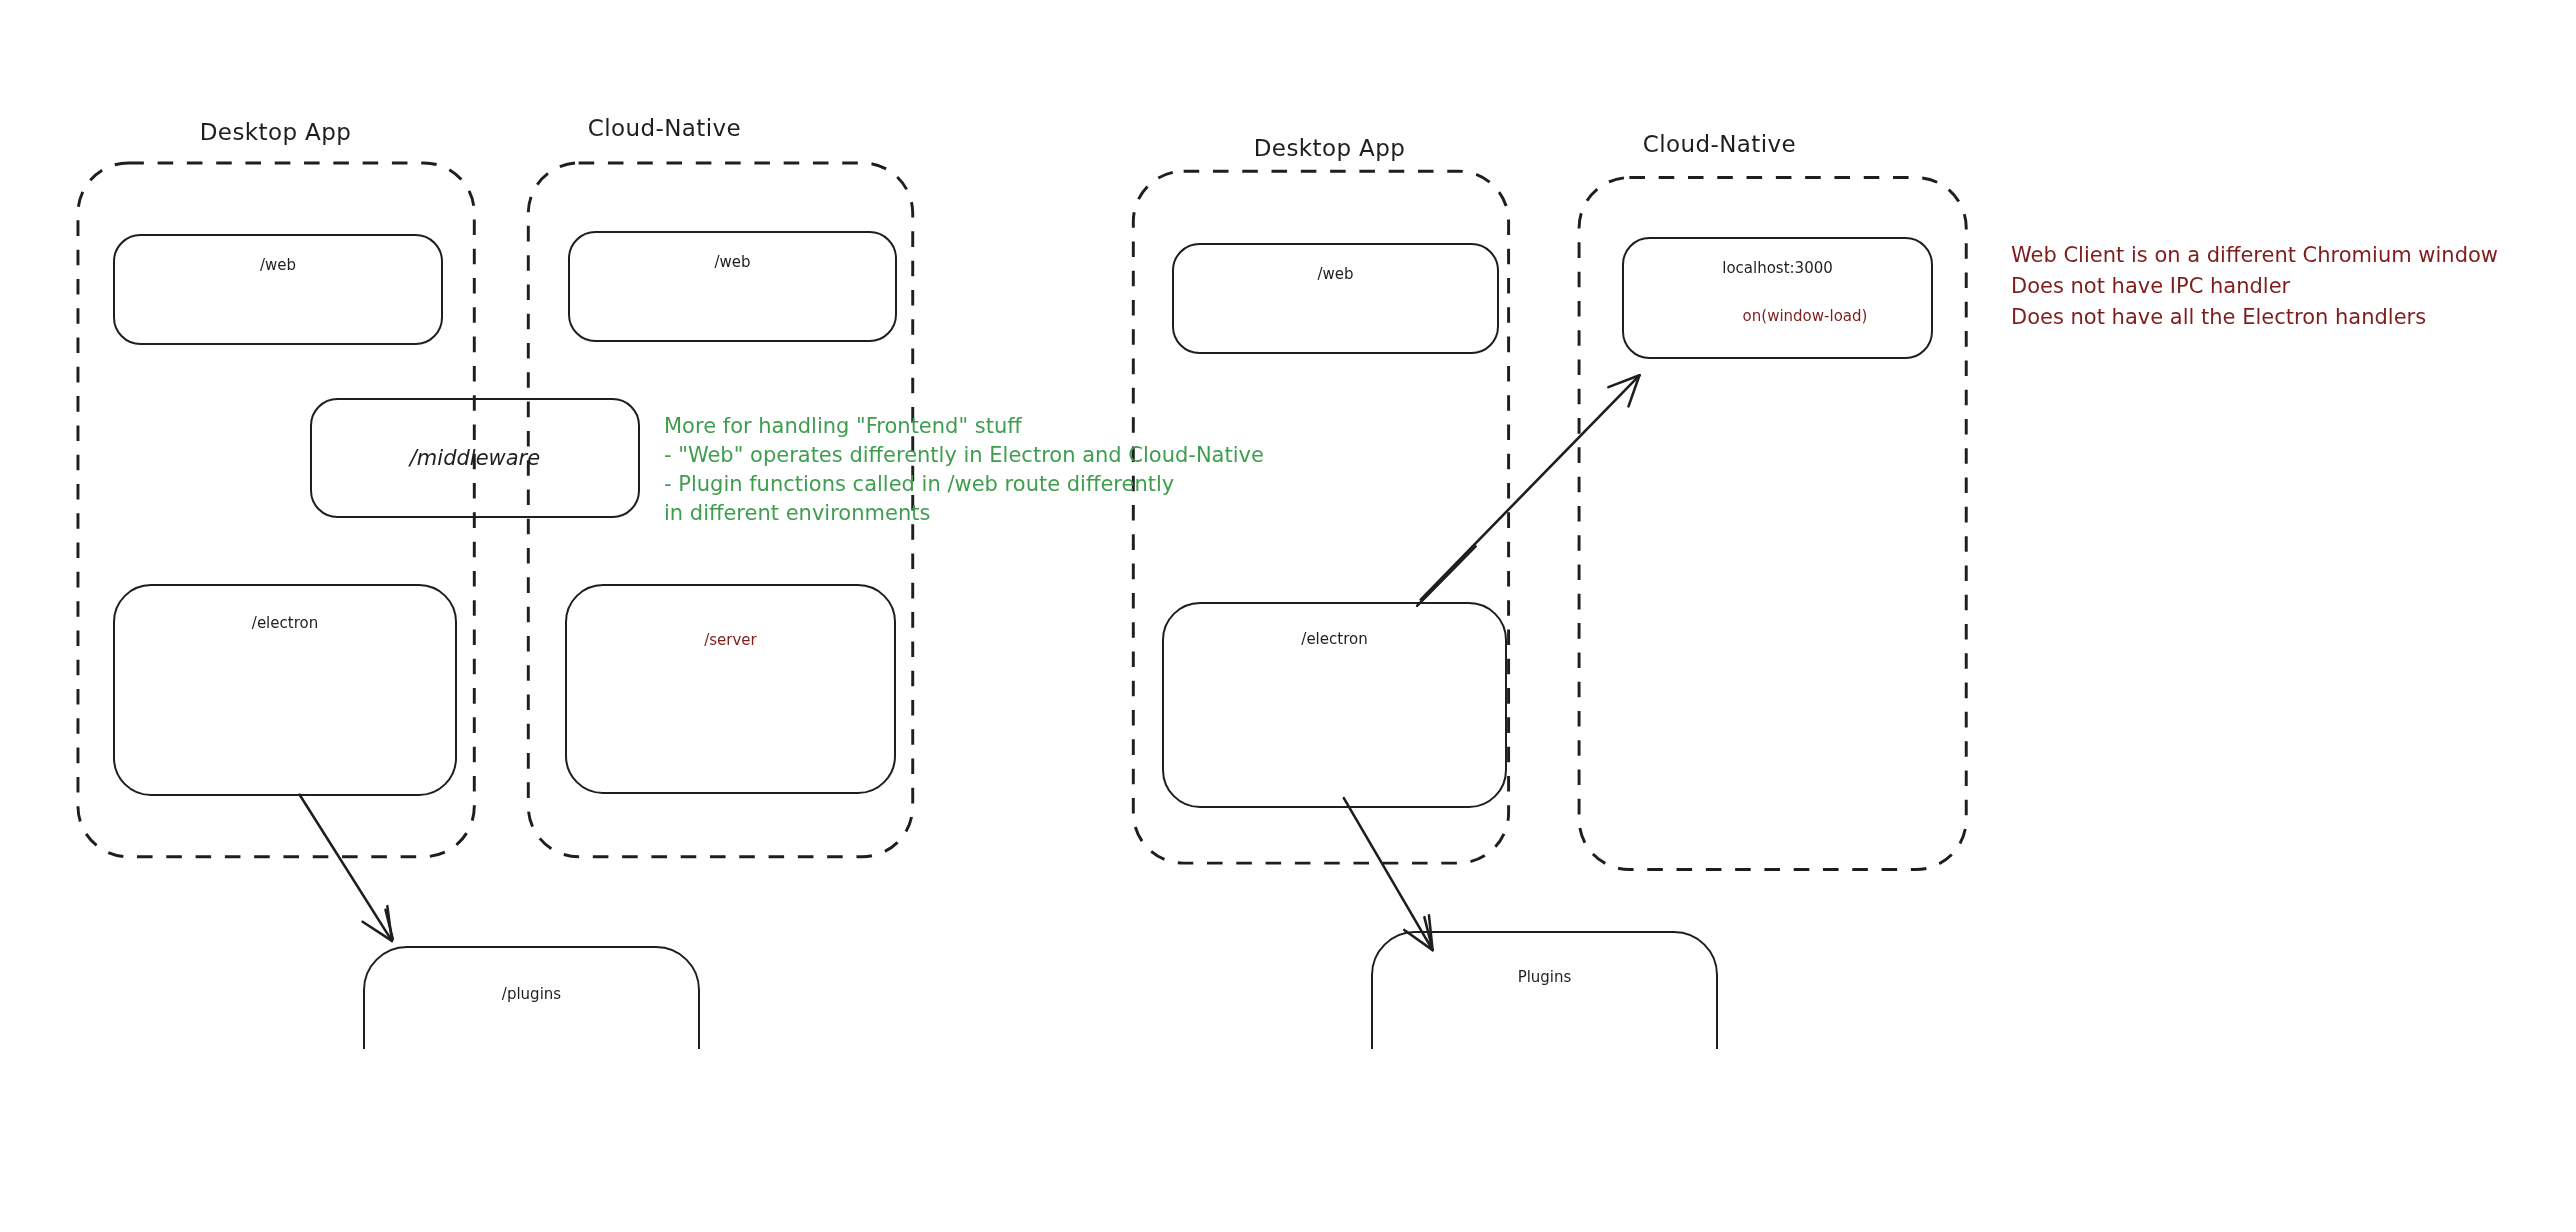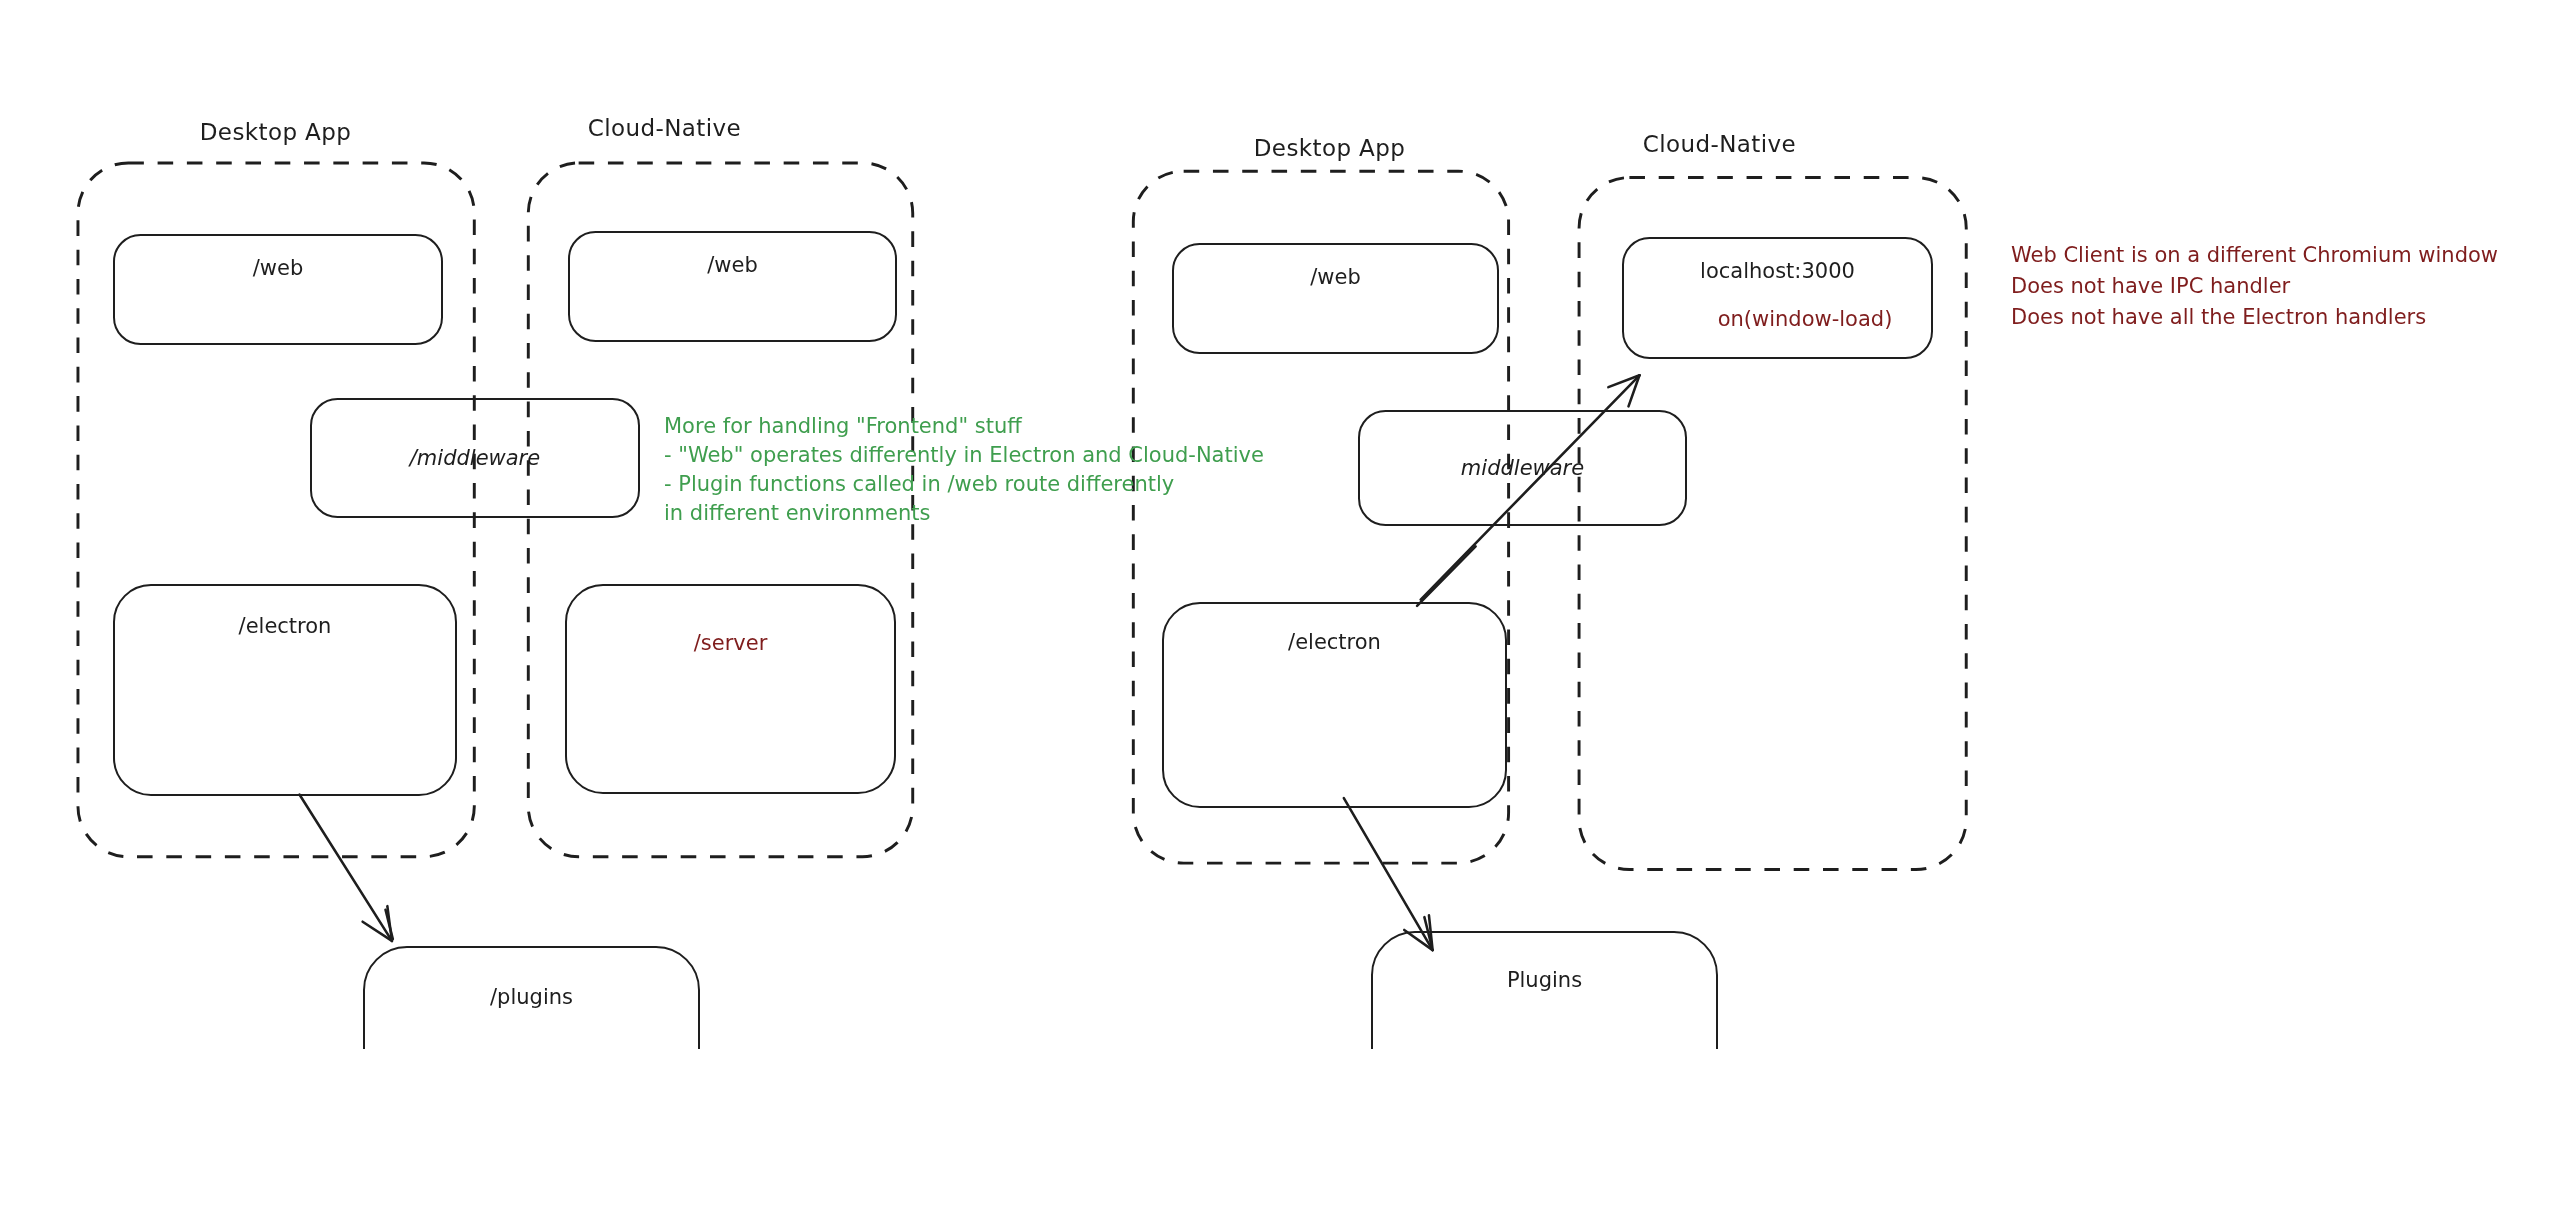--- a/index.html
+++ b/index.html
@@ -1,21 +1,21 @@
 <!DOCTYPE html>
 <html style="font-size:14.6px"><head>
 <meta charset="utf-8">
 <style>
   html,body{margin:0;padding:0;background:#ffffff;}
   body{width:2576px;height:1232px;font-family:"DejaVu Sans",sans-serif;color:#1e1e1e;}
   #canvas{position:relative;width:2576px;height:1049px;overflow:hidden;background:#ffffff;}
   #strokes{position:absolute;left:0;top:0;width:2576px;height:1232px;}
   .title{position:absolute;text-align:center;font-size:23px;letter-spacing:0.4px;white-space:nowrap;}
   .box{position:absolute;border:2.4px solid #1e1e1e;background:transparent;box-sizing:border-box;}
-  .box-label{position:absolute;left:0;right:0;text-align:center;font-size:21px;white-space:nowrap;}
+  .box-label{position:absolute;left:0;right:0;text-align:center;font-size:15px;white-space:nowrap;}
   .box.center{display:flex;align-items:center;justify-content:center;font-size:21px;font-style:italic;}
   .note{position:absolute;}
   .note div{font-size:21px;line-height:29px;white-space:nowrap;}
   .note.red-note div{line-height:31px;}
   .green{color:#3f9e4e;}
   .red{color:#7f1d1d;}
 </style>
 </head>
 <body>
 
@@ -89,23 +89,20 @@
 
   <div class="box" style="left:1172px;top:243px;width:327px;height:111px;border-radius:27.5px;">
     <div class="box-label" style="top:20px;">/web</div>
   </div>
 
   <div class="box" style="left:1622px;top:237px;width:311px;height:122px;border-radius:27.5px;">
     <div class="box-label" style="top:20px;">localhost:3000</div>
     <div class="box-label red" style="top:68px;left:55px;">on(window-load)</div>
   </div>
 
-  <div class="box center" style="left:1358px;top:410px;width:329px;height:116px;border-radius:27.5px;">
-    <span>middleware</span>
-  </div>
 
   <div class="box" style="left:1162px;top:602px;width:345px;height:206px;border-radius:38px;">
     <div class="box-label" style="top:26px;">/electron</div>
   </div>
 
   <div class="box" style="left:1371px;top:931px;width:347px;height:215px;border-radius:44px;">
     <div class="box-label" style="top:35px;">Plugins</div>
   </div>
 
   <div class="note red red-note" style="left:2011px;top:240px;">

